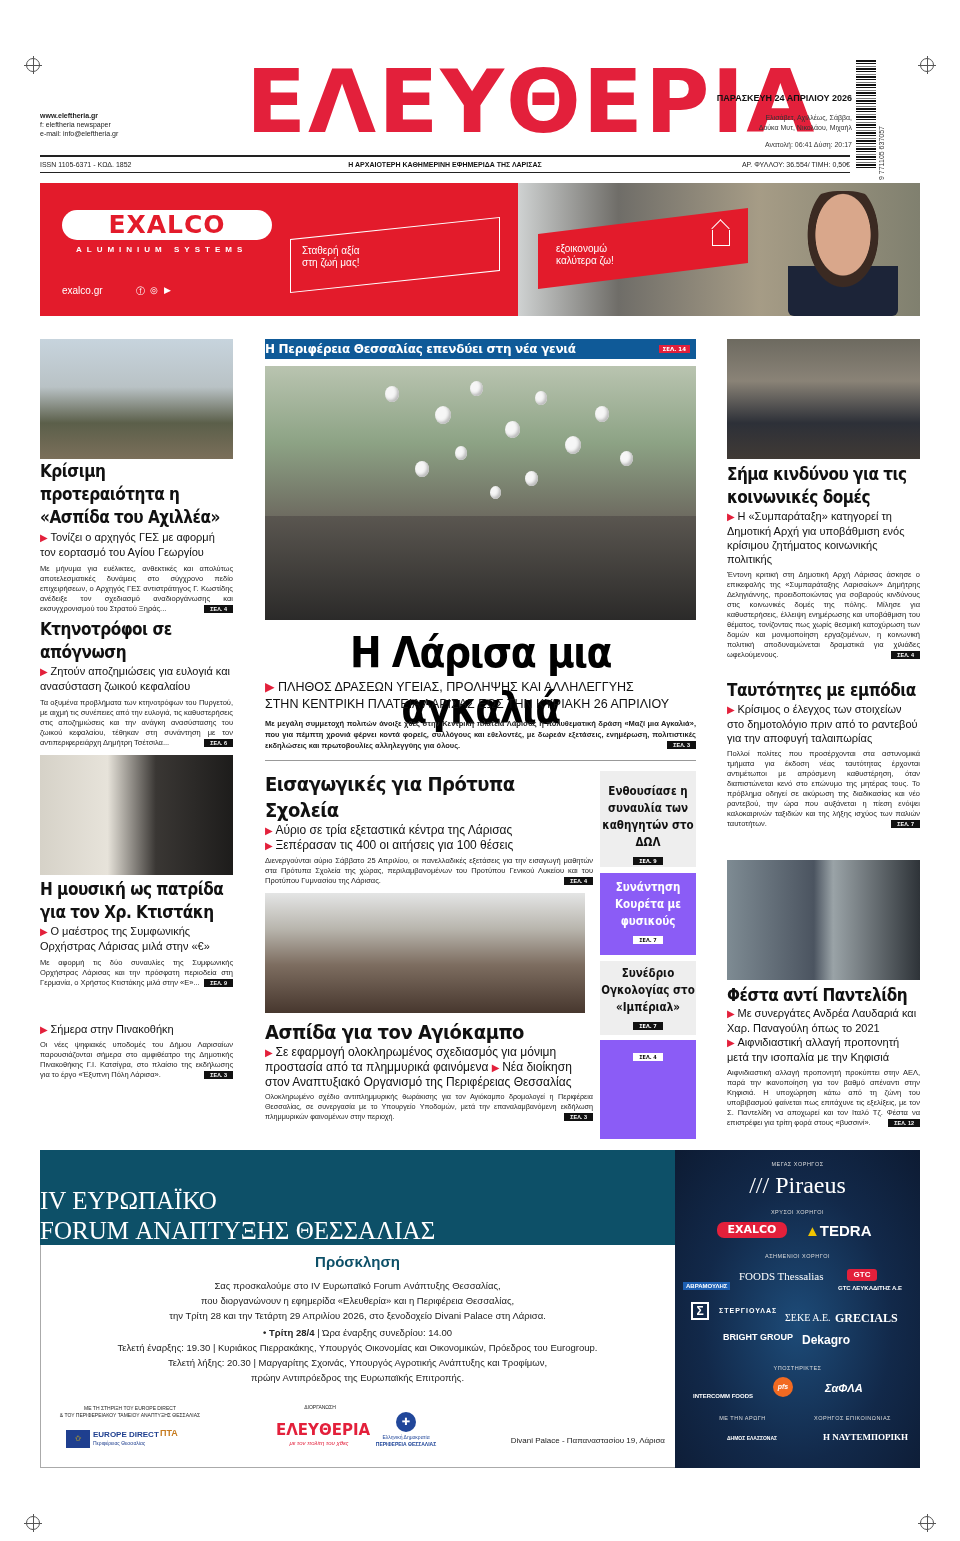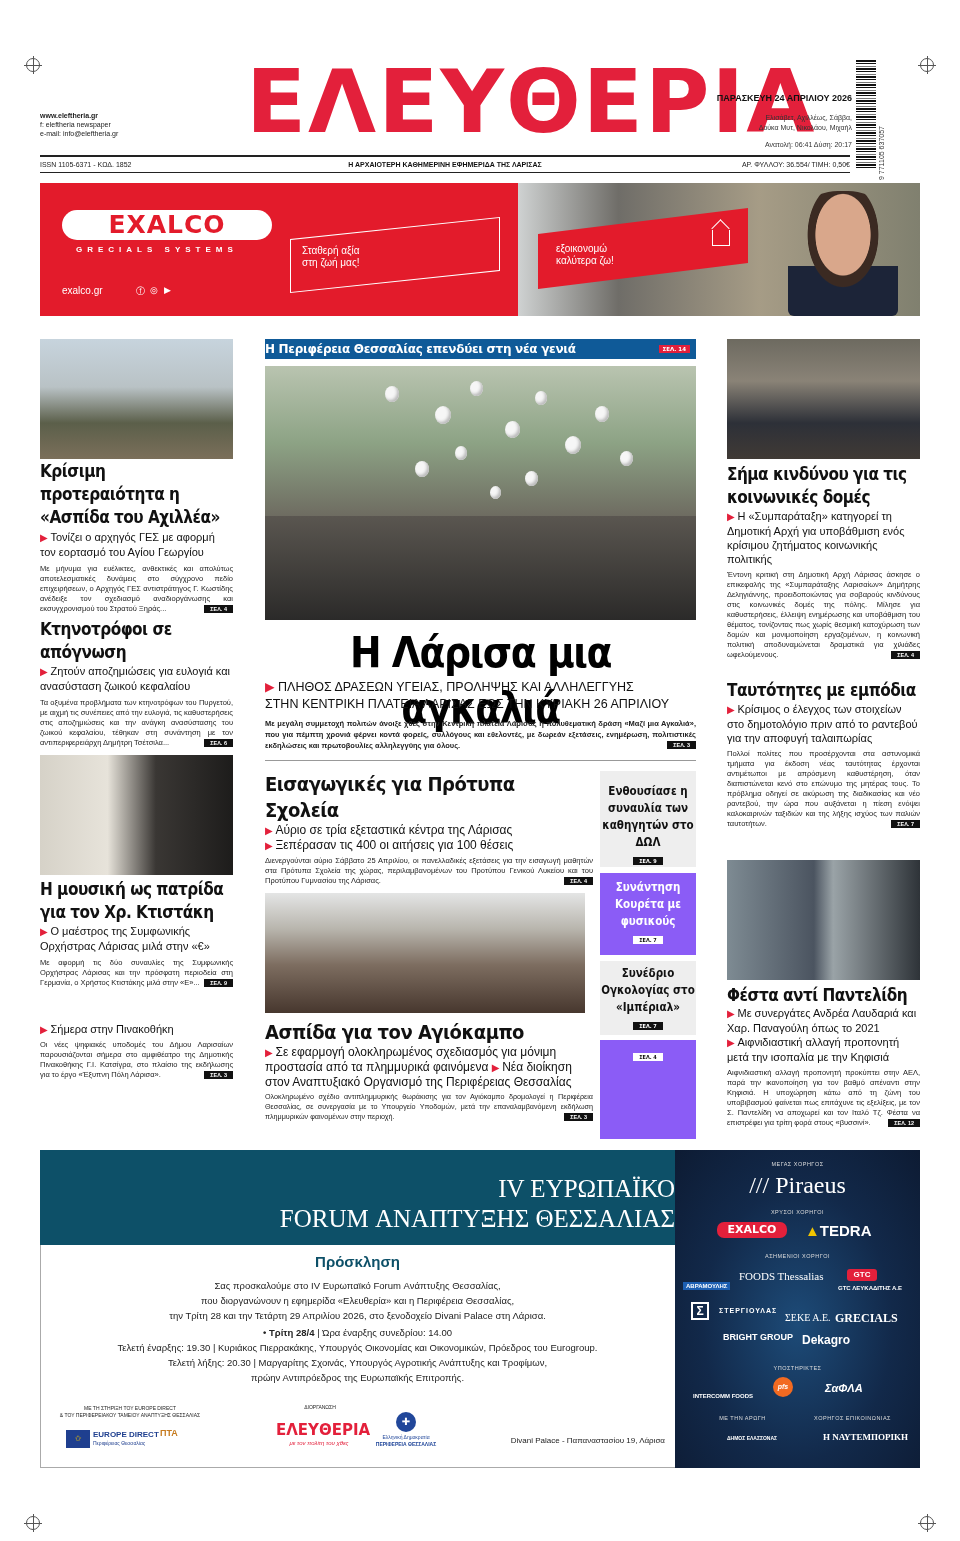--- a/index.html
+++ b/index.html
@@ -89,21 +89,21 @@
 <div class="abs subline">
   <span>ISSN 1105-6371 - ΚΩΔ. 1852</span>
   <span class="c">Η ΑΡΧΑΙΟΤΕΡΗ ΚΑΘΗΜΕΡΙΝΗ ΕΦΗΜΕΡΙΔΑ ΤΗΣ ΛΑΡΙΣΑΣ</span>
   <span class="r">ΑΡ. ΦΥΛΛΟΥ: 36.554/ ΤΙΜΗ: 0,50€</span>
 </div>
 <div class="abs rule" style="top:172px;height:1px"></div>
 
 <div class="abs ad">
   <div class="ad-left">
     <div class="exalco-pill">EXALCO</div>
-    <div class="alu">GRECIALS SYSTEMS</div>
+    <div class="alu">ALUMINIUM SYSTEMS</div>
     <div class="slogan-box"></div>
     <div class="slogan">
       <div>Σταθερή αξία</div>
       <div>στη ζωή μας!</div>
     </div>
     <div class="exalco-url">exalco.gr</div>
     <span class="soc" style="left:96px">ⓕ</span>
     <span class="soc" style="left:110px">◎</span>
     <span class="soc" style="left:124px">▶</span>
   </div>
@@ -213,21 +213,21 @@
 </div>
 <div class="abs photo" style="left:727px;top:860px;width:193px;height:120px;background:linear-gradient(90deg,#7e8b93 0%,#4b5460 45%,#9aa3a7 55%,#2e3338 100%)"></div>
 <div class="abs" style="left:727px;top:984px;width:193px">
   <div class="col-title" style="font-size:17px;line-height:22px">Φέστα αντί Παντελίδη</div>
   <div class="deck"><span class="tri">▶ </span><span>Με συνεργάτες Ανδρέα Λαυδαριά και Χαρ. Παναγούλη όπως το 2021</span></div>
   <div class="deck"><span class="tri">▶ </span><span>Αιφνιδιαστική αλλαγή προπονητή μετά την ισοπαλία με την Κηφισιά</span></div>
   <div class="body" style="margin-top:4px"><span>Αιφνιδιαστική αλλαγή προπονητή προκύπτει στην ΑΕΛ, παρά την ικανοποίηση για τον βαθμό απέναντι στην Κηφισιά. Η υποχώρηση κάτω από τη ζώνη του υποβιβασμού φαίνεται πως επιτάχυνε τις εξελίξεις, με τον Σ. Παντελίδη να αποχωρεί και τον Ιταλό Τζ. Φέστα να επιστρέφει για τρίτη φορά στους «βυσσινί».</span><span class="sel">ΣΕΛ. 12</span></div>
 </div>
 
 <div class="abs" style="left:40px;top:1150px;width:880px;height:318px;border:1px solid #aaa"></div>
-<div class="abs" style="left:40px;top:1150px;width:635px;height:95px;background:#0d5068;color:#fff;text-align:right;font-family:'Liberation Serif',serif;font-size:25px;line-height:30px;padding-top:24px">
+<div class="abs" style="left:40px;top:1150px;width:635px;height:95px;background:#0d5068;color:#fff;text-align:left;font-family:'Liberation Serif',serif;font-size:25px;line-height:30px;padding-top:36px">
   <div>IV ΕΥΡΩΠΑΪΚΟ</div>
   <div>FORUM ΑΝΑΠΤΥΞΗΣ ΘΕΣΣΑΛΙΑΣ</div>
 </div>
 <div class="abs" style="left:40px;top:1253px;width:635px;text-align:center;color:#0d5068;font-weight:700;font-size:15px">Πρόσκληση</div>
 <div class="abs" style="left:40px;top:1278px;width:635px;text-align:center;font-size:9.5px;line-height:15px;color:#222">
   <div>Σας προσκαλούμε στο IV Ευρωπαϊκό Forum Ανάπτυξης Θεσσαλίας,</div>
   <div>που διοργανώνουν η εφημερίδα «Ελευθερία» και η Περιφέρεια Θεσσαλίας,</div>
   <div>την Τρίτη 28 και την Τετάρτη 29 Απριλίου 2026, στο ξενοδοχείο Divani Palace στη Λάρισα.</div>
   <div style="margin-top:2px"><b>• Τρίτη 28/4</b><span> | Ώρα έναρξης συνεδρίου: 14.00</span></div>
   <div>Τελετή έναρξης: 19.30 | Κυριάκος Πιερρακάκης, Υπουργός Οικονομίας και Οικονομικών, Πρόεδρος του Eurogroup.</div>

